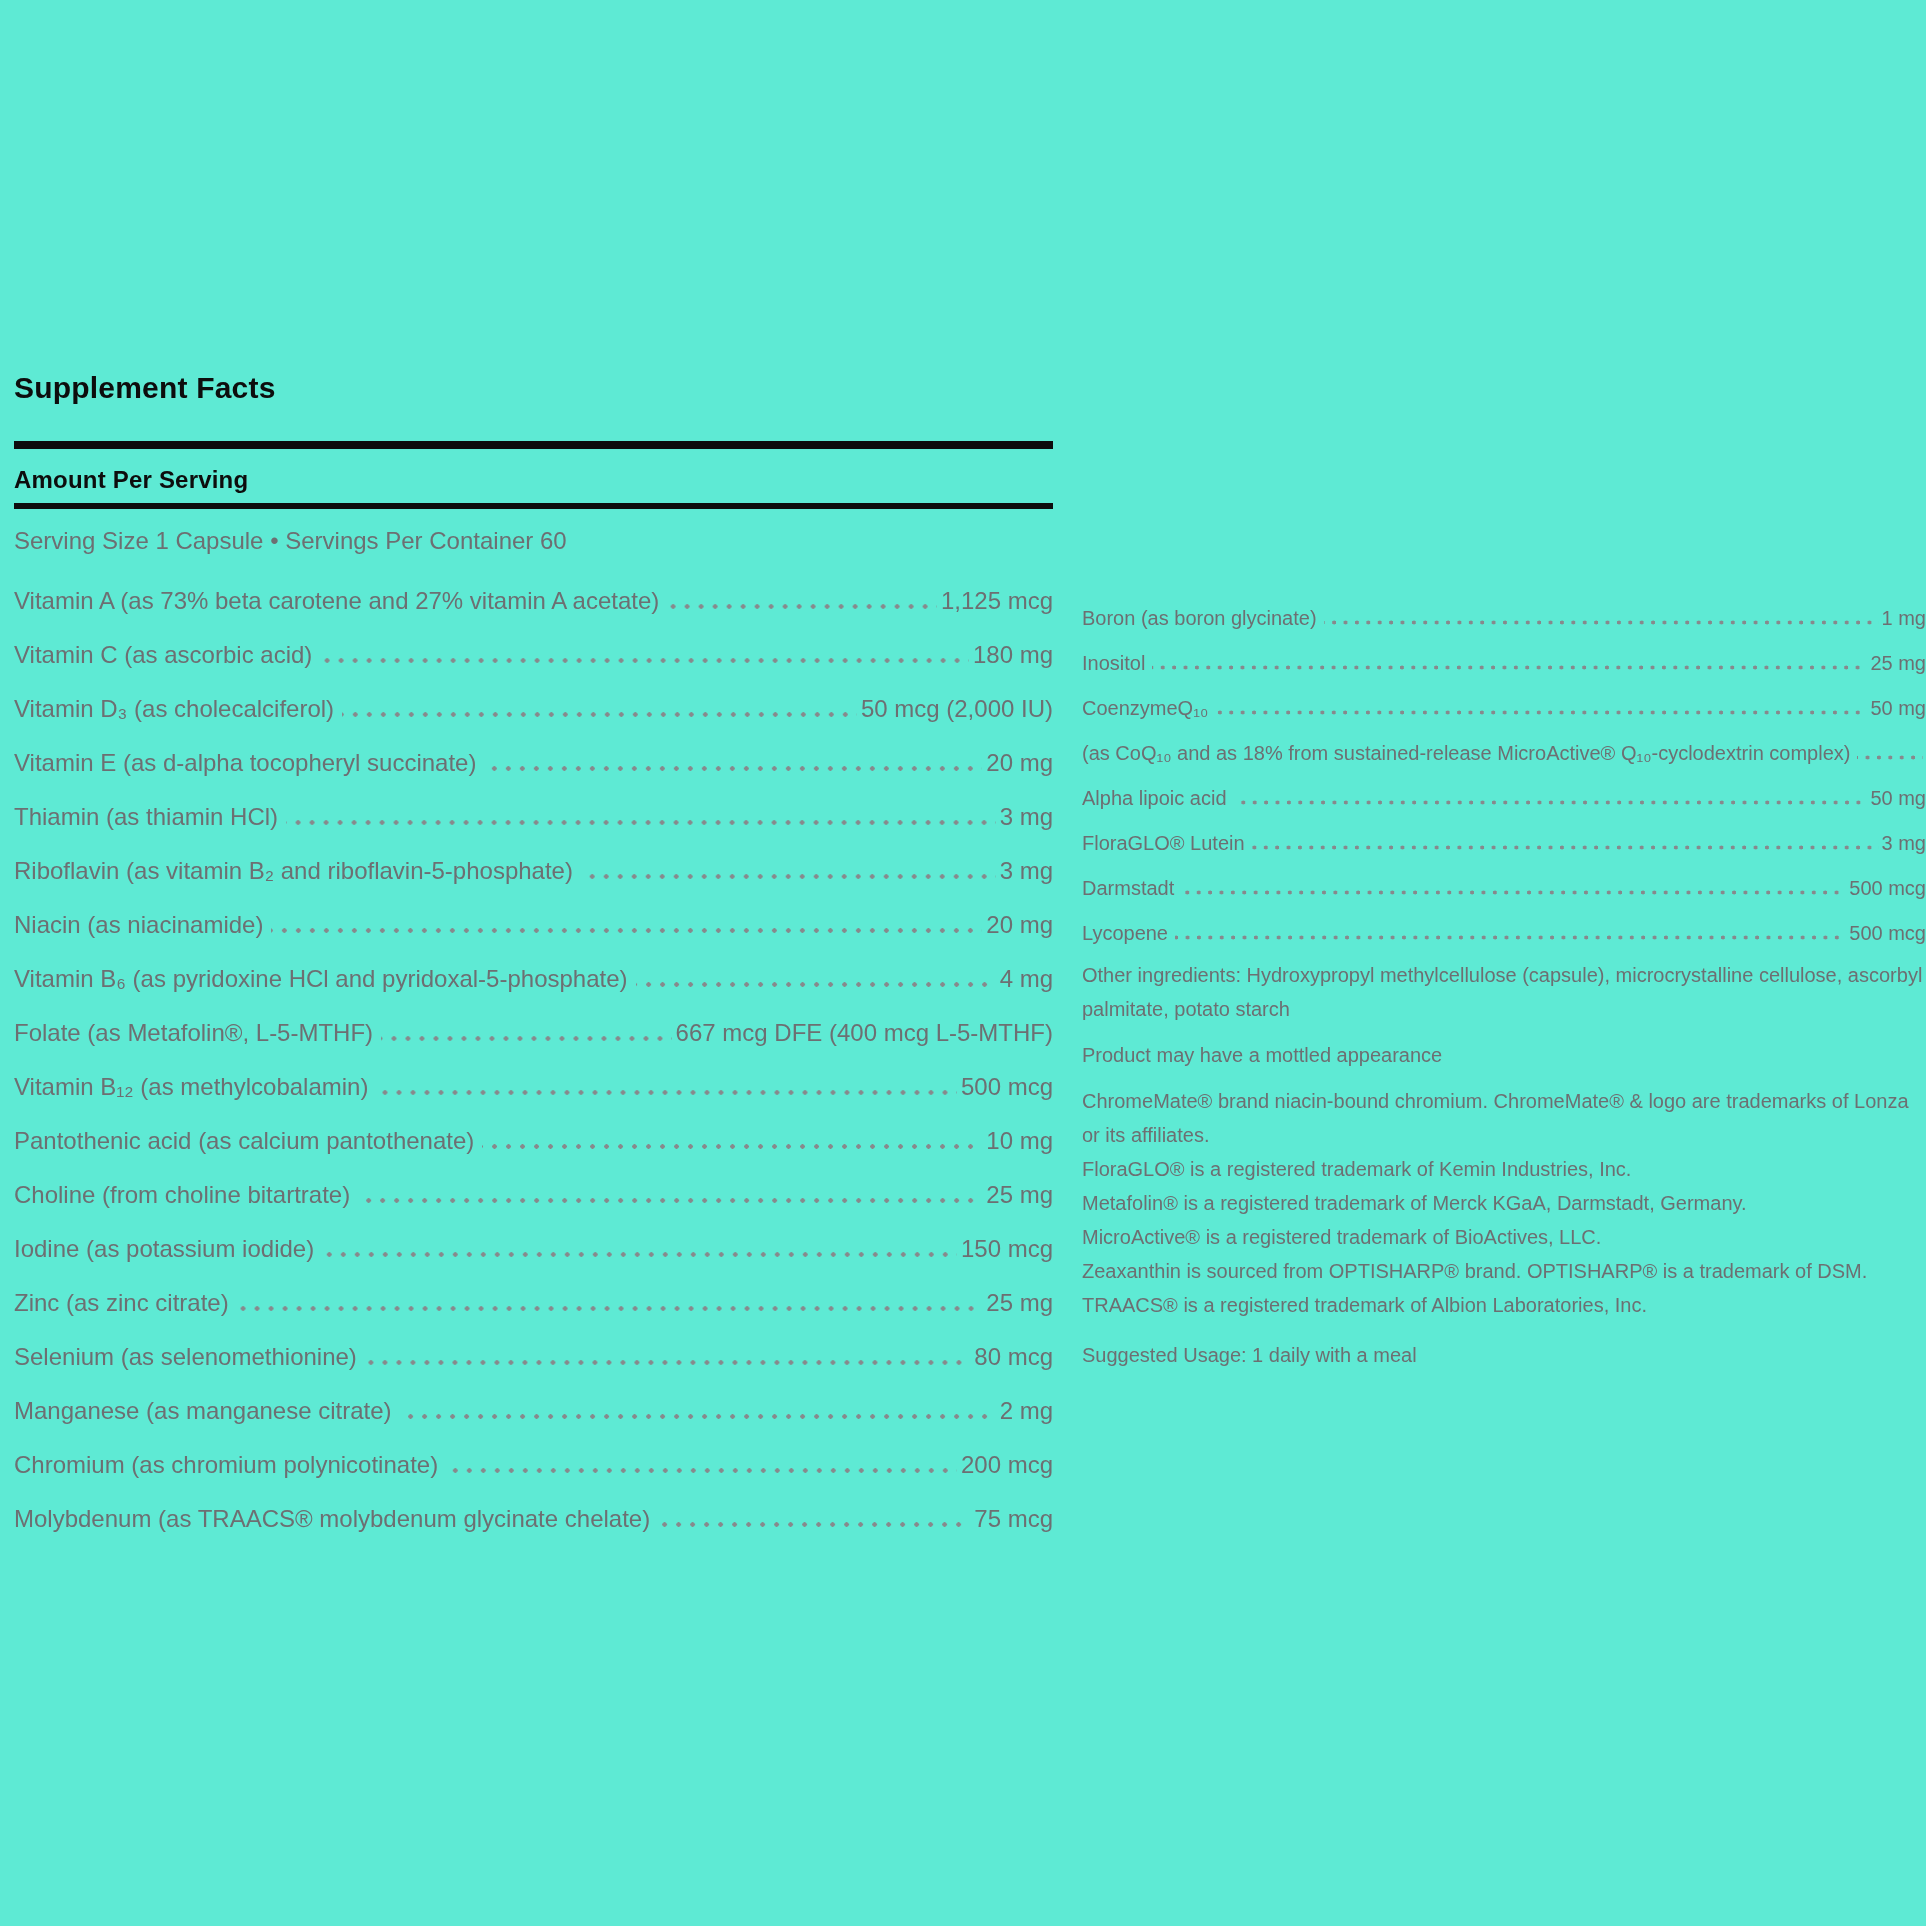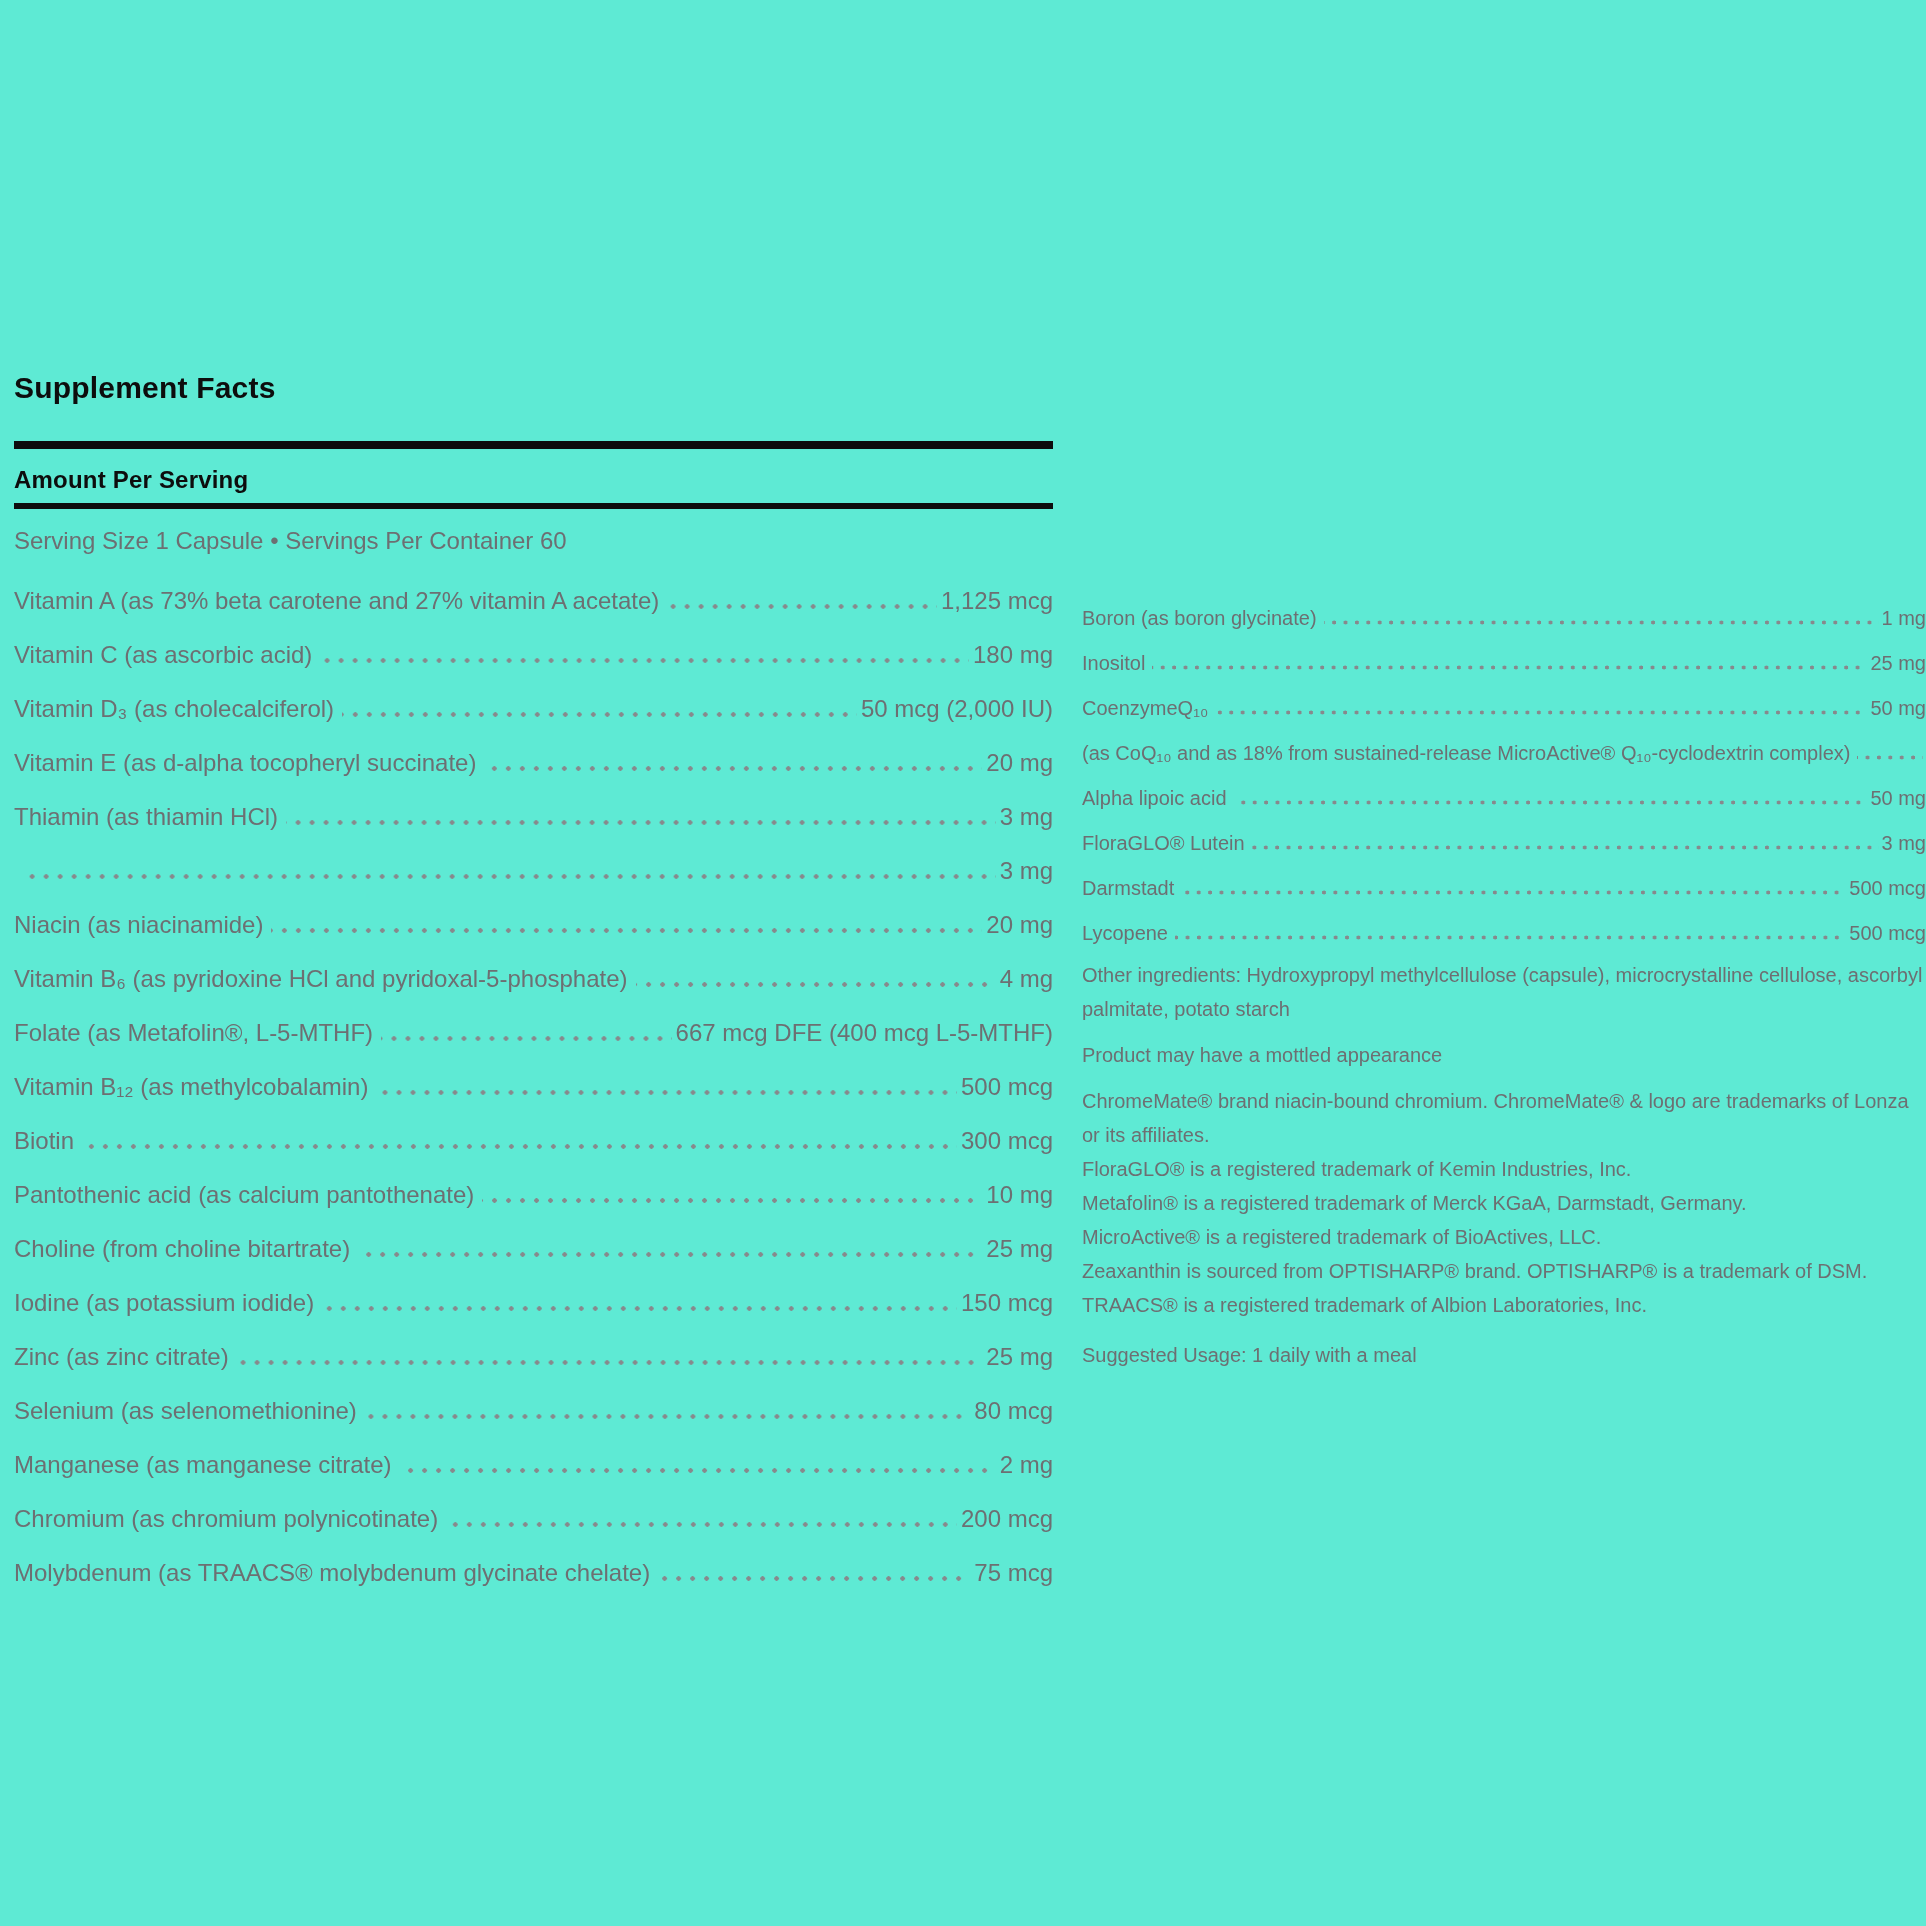--- a/index.html
+++ b/index.html
@@ -88,20 +88,21 @@
     <span class="value">20 mg</span>
   </div>
 
   <div class="row">
     <span class="label">Thiamin (as thiamin HCl)</span>
     <span class="leader"></span>
     <span class="value">3 mg</span>
   </div>
 
   <div class="row">
+    <span class="label">Riboflavin (as vitamin B₂ and riboflavin-5-phosphate)</span>
     <span class="leader"></span>
     <span class="value">3 mg</span>
   </div>
 
   <div class="row">
     <span class="label">Niacin (as niacinamide)</span>
     <span class="leader"></span>
     <span class="value">20 mg</span>
   </div>
 
@@ -116,25 +117,20 @@
     <span class="leader"></span>
     <span class="value">667 mcg DFE (400 mcg L-5-MTHF)</span>
   </div>
 
   <div class="row">
     <span class="label">Vitamin B₁₂ (as methylcobalamin)</span>
     <span class="leader"></span>
     <span class="value">500 mcg</span>
   </div>
 
-  <div class="row">
-    <span class="label">Biotin</span>
-    <span class="leader"></span>
-    <span class="value">300 mcg</span>
-  </div>
 
   <div class="row">
     <span class="label">Pantothenic acid (as calcium pantothenate)</span>
     <span class="leader"></span>
     <span class="value">10 mg</span>
   </div>
 
   <div class="row">
     <span class="label">Choline (from choline bitartrate)</span>
     <span class="leader"></span>

